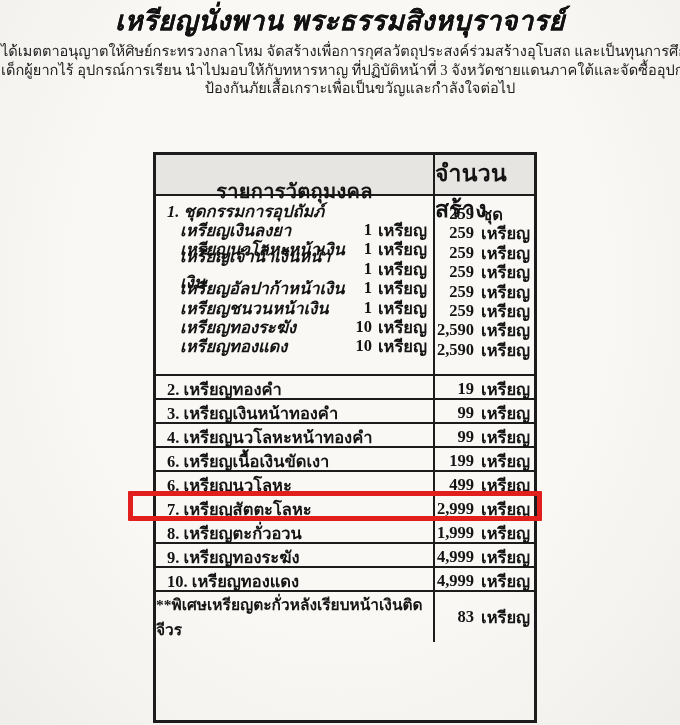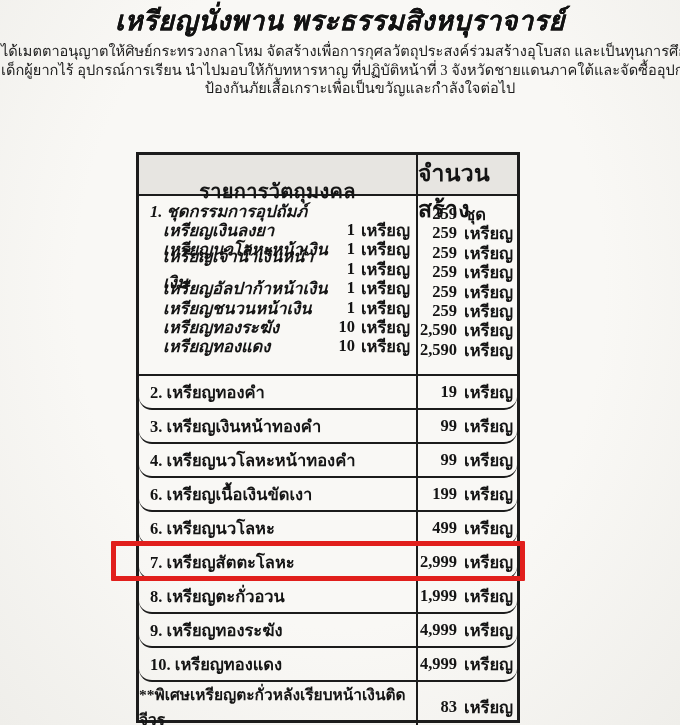--- a/index.html
+++ b/index.html
@@ -16,43 +16,43 @@
     letter-spacing:.5px;color:#121212;
     text-shadow:0 0 .4px #121212;
   }
   
   .intro{margin-top:5px;font-size:14.6px;line-height:18.6px;color:#1c1c1c;padding:0 1px;}
   .intro-line{white-space:nowrap;}
   .intro-line.center{text-align:center;white-space:normal;margin-left:40px;}
   
   *,*:before,*:after{box-sizing:border-box;}
   .table-wrap{
-    position:absolute;left:136px;top:152px;width:384px;height:571px;
+    position:absolute;left:153px;top:152px;width:384px;height:571px;
     border:3px solid #1c1c1c;background:transparent;
     font-weight:bold;font-size:16.5px;color:#141414;
   }
   .thead{display:grid;grid-template-columns:277px 1fr;height:41px;
     border-bottom:2px solid #1c1c1c;background:#e7e5e1;}
   .thead .hcell{display:flex;align-items:center;justify-content:center;
     font-size:20px;letter-spacing:.3px;}
   .thead .hcell.right{border-left:2px solid #1c1c1c;font-size:23px;}
   .group1{display:grid;grid-template-columns:277px 1fr;height:180px;
     border-bottom:2px solid #1c1c1c;}
   .g-left{padding:5px 6px 0 11px;}
   .g-right{border-left:2px solid #1c1c1c;padding:5px 4px 0 0;}
   .gline{height:19.4px;display:flex;align-items:center;}
   .gline.sub{padding-left:13px;}
   .lname{flex:1;font-style:italic;}
   .lqty{width:22px;text-align:right;}
   .lunit{margin-left:6px;}
   .rline{height:19.4px;display:grid;grid-template-columns:1fr 56px;align-items:center;}
   .r-num{text-align:right;}
   .r-unit{padding-left:7px;}
-  .trow{display:grid;grid-template-columns:277px 1fr;height:34px;
-    border-bottom:2px solid #1c1c1c;position:relative;border-radius:13px;}
+  .trow{display:grid;grid-template-columns:277px 1fr;height:24px;
+    border-bottom:2px solid #1c1c1c;position:relative;}
   .cell-l{display:flex;align-items:center;padding-left:11px;}
   .cell-r{border-left:2px solid #1c1c1c;display:grid;grid-template-columns:1fr 56px;
     align-items:center;padding-right:4px;}
   .tfooter{display:grid;grid-template-columns:277px 1fr;height:30px;}
   .tfooter .cell-l{justify-content:center;padding-left:0;font-size:15.5px;}
   .hl-box{
     position:absolute;top:-5px;bottom:-3px;left:-28px;right:-8px;
     border:5px solid #e11f1c;border-radius:1px;pointer-events:none;z-index:5;
   }
 </style>

